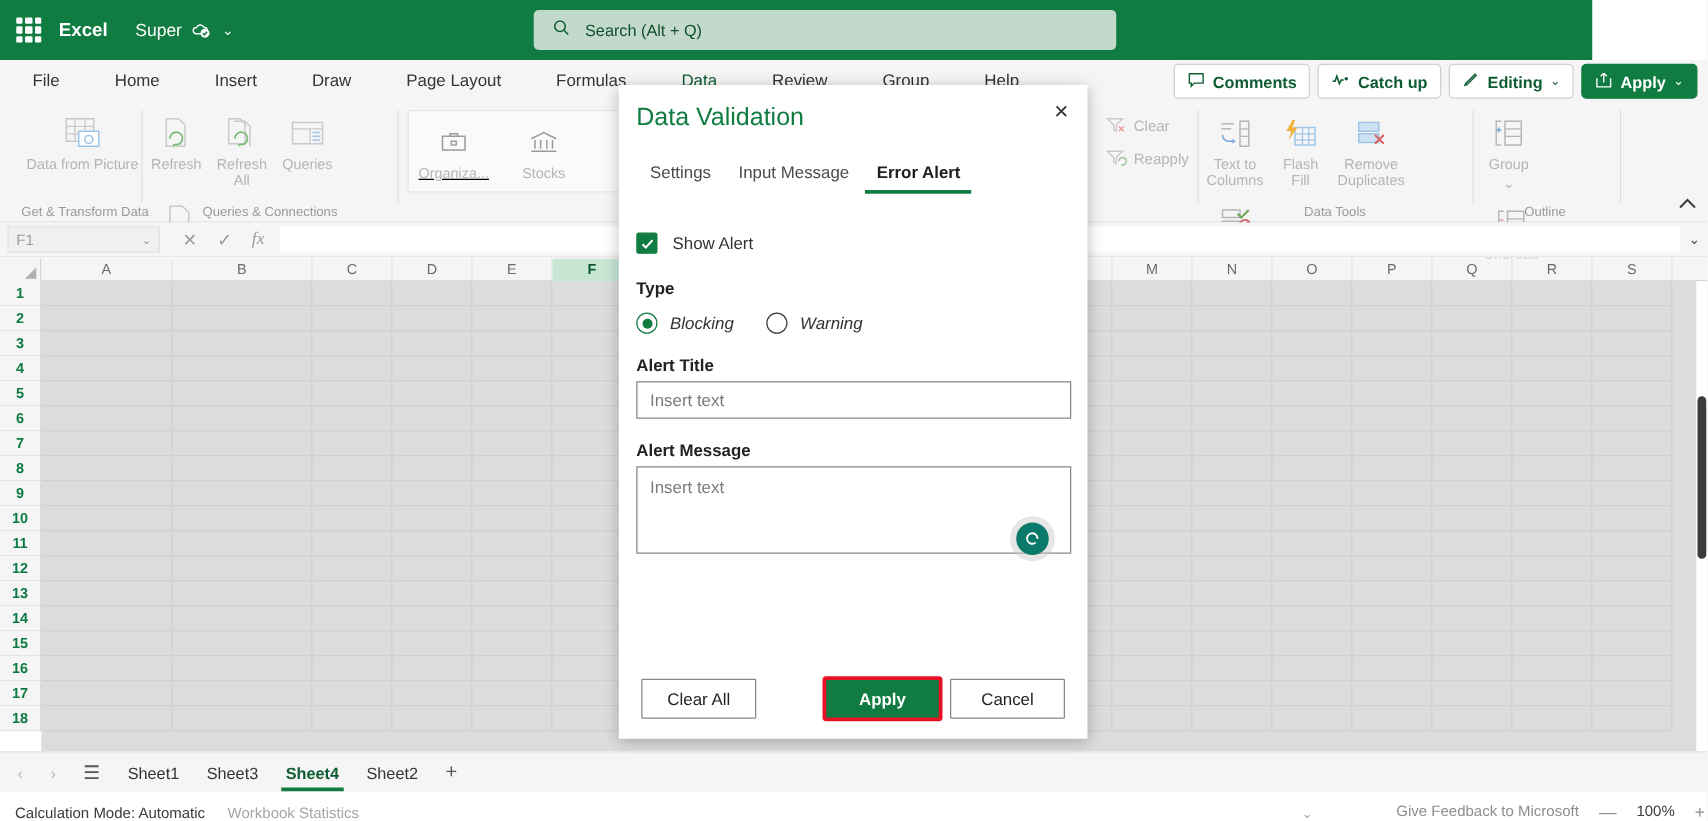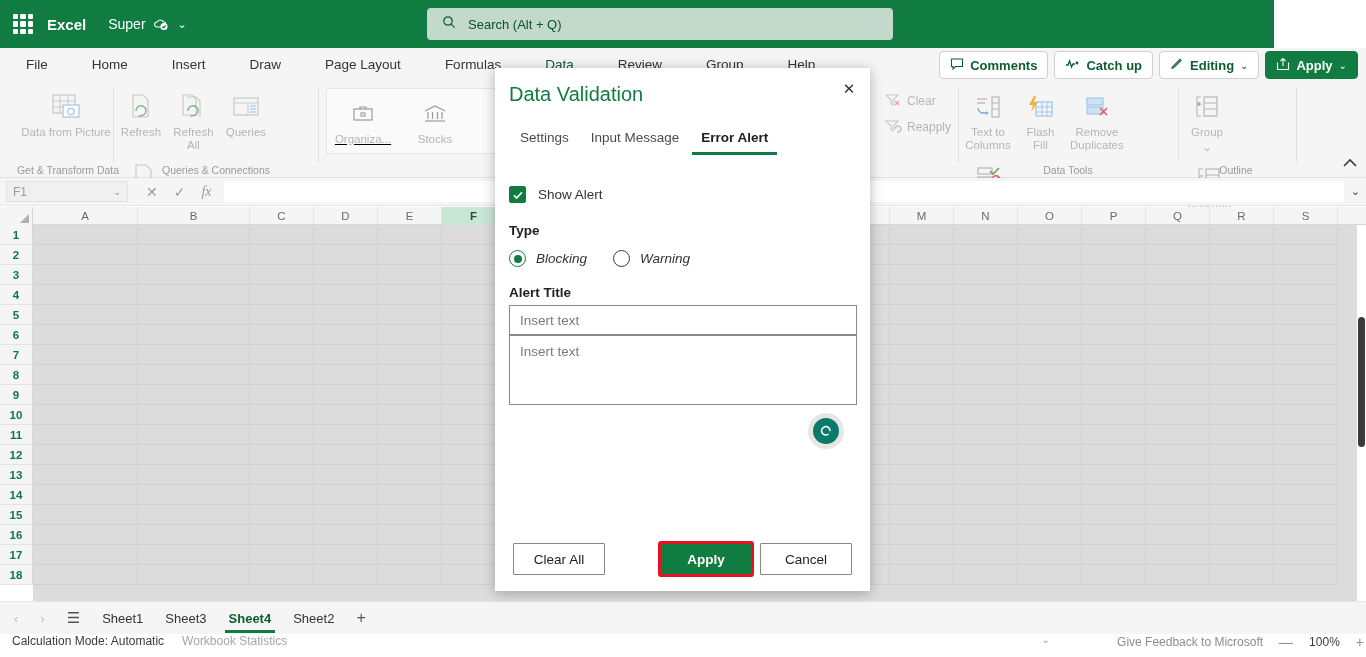--- a/index.html
+++ b/index.html
@@ -189,21 +189,21 @@
   .stab.active { font-weight:bold; color:#0d5c32; }
   .stab.active::after {
     content:""; position:absolute; left:-4px; right:-4px; bottom:2px;
     height:3px; background:#107c41;
   }
   .addsheet { margin-left: 22px; font-size:16px; color:#555; cursor:pointer; }
 
   
   .statusbar {
     position:absolute; top: 634px; left:0; width:1366px; height: 23px;
-    background:#ffffff; display:flex; align-items:flex-start; font-size: 12px;
+    background:#ffffff; display:flex; align-items:flex-end; font-size: 12px;
   }
   .sb-left { margin-left: 12px; color:#3b3b3b; }
   .sb-stat { margin-left: 18px; color:#a6a6a6; }
   .sb-right { position:absolute; right: 2px; display:flex; align-items:center; gap: 16px; color:#8d8d8d; }
   .sb-chev { position:absolute; right: 316px; font-size: 10px; color:#a0a0a0; cursor:pointer; }
   .zoomval { color:#3b3b3b; }
 
   
   .dialog {
     position:absolute; left: 495px; top: 68px; width: 375px; height: 523px;
@@ -1104,20 +1104,21 @@
         </div>
         <div class="radio-item">
           <div class="radio off"></div>
           <span class="radio-label">Warning</span>
         </div>
       </div>
 
       <div class="field-label">Alert Title</div>
       <input class="txtinput" type="text" placeholder="Insert text" style="">
 
+      <div class="field-label">Alert Message</div>
       <textarea class="txtarea" placeholder="Insert text" style=""></textarea>
     </div>
 
     <div class="dlg-footer">
       <button class="btn">Clear All</button>
       <div class="spacer"></div>
       <button class="btn btn-apply">Apply</button>
       <div class="gap"></div>
       <button class="btn">Cancel</button>
     </div>

